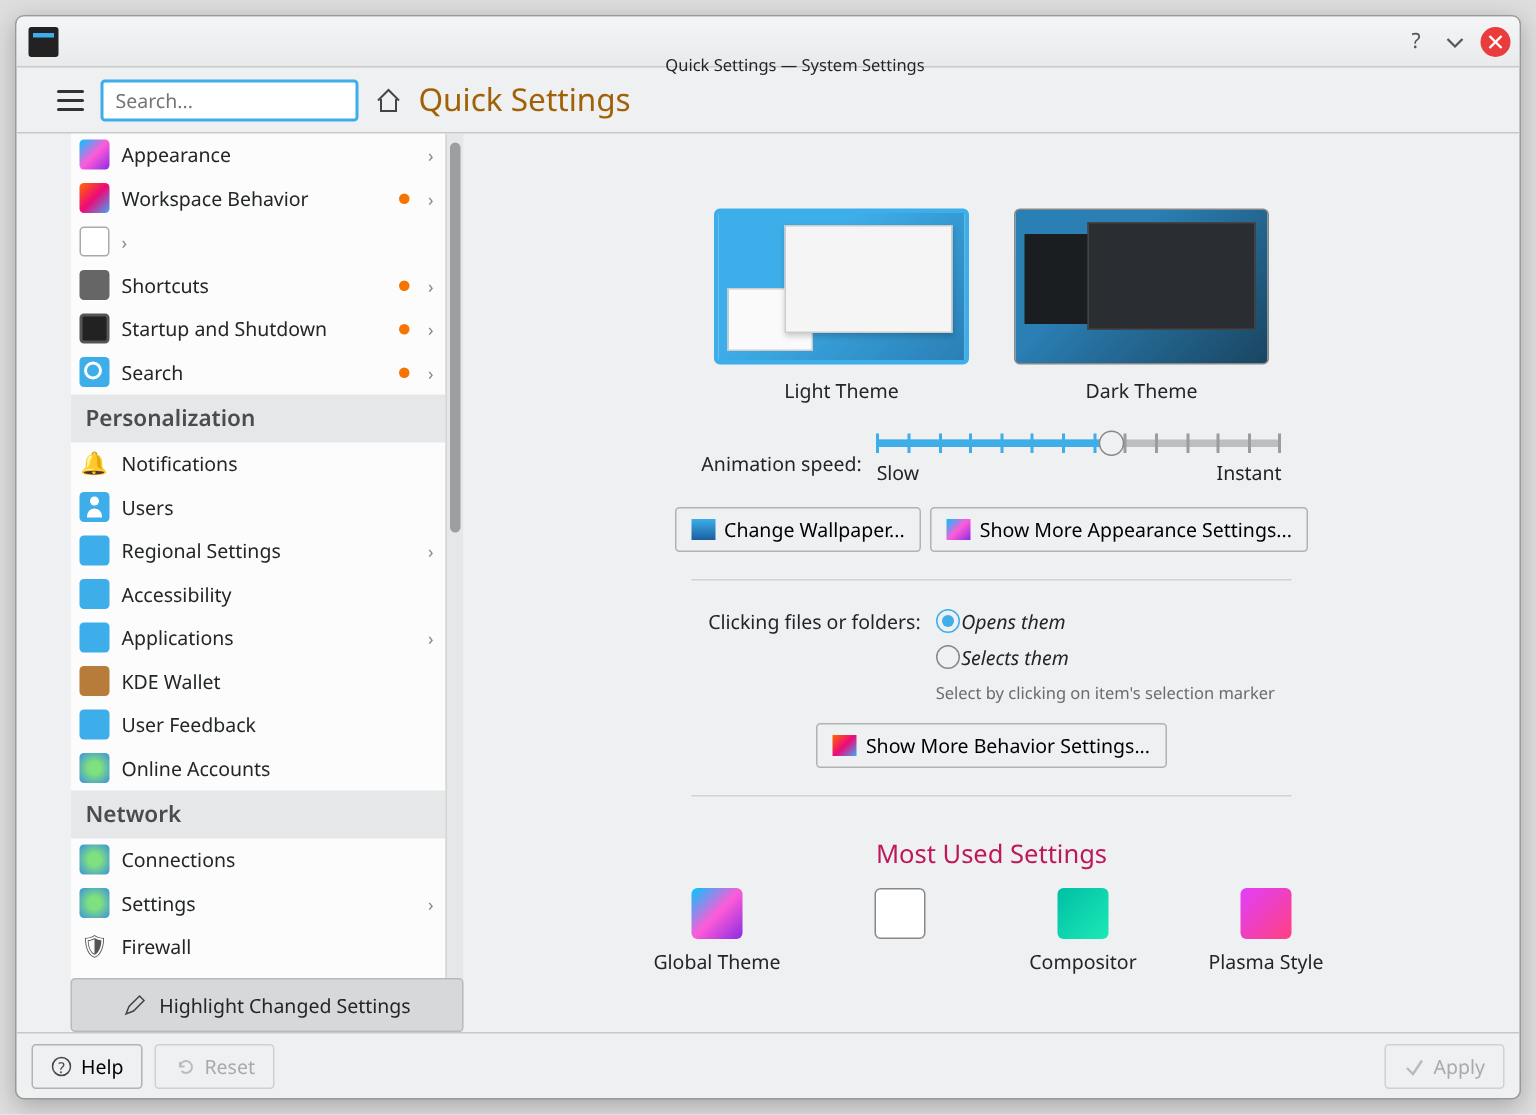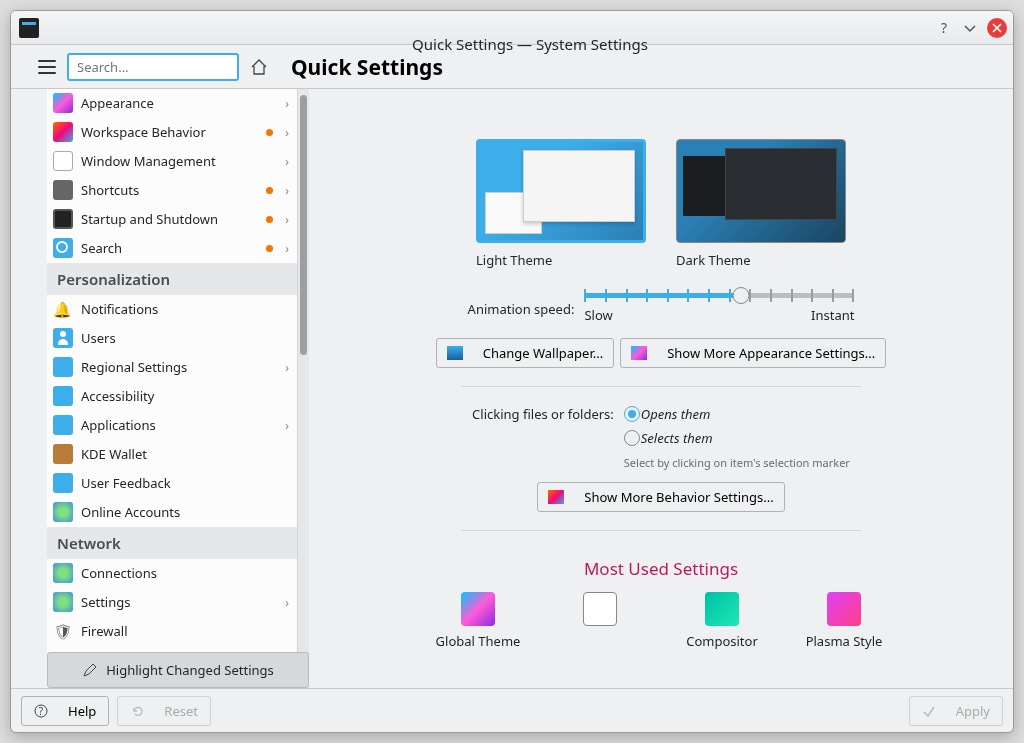--- a/index.html
+++ b/index.html
@@ -1,30 +1,30 @@
 <!DOCTYPE html>
 <html><head>
 <meta charset="utf-8">
 <style>
   * { box-sizing: border-box; margin: 0; padding: 0; font-family: "Noto Sans", "Segoe UI", sans-serif; }
   body { background: #dedede; width: 1024px; height: 743px; overflow: hidden; }
   .window { width: 1004px; height: 723px; margin: 10px; background: #eff0f1; border: 1px solid #999; border-radius: 6px; box-shadow: 0 4px 16px rgba(0,0,0,.25); display: flex; flex-direction: column; overflow: hidden; }
   .titlebar { height: 34px; background: linear-gradient(#f4f5f6,#e9eaeb); border-bottom: 1px solid #c8c8c8; display: flex; align-items: center; position: relative; }
   .titlebar .app-icon { width: 20px; height: 20px; margin: 0 8px; background: #222; border-radius: 2px; position: relative; }
   .titlebar .app-icon::before{content:"";position:absolute;top:4px;left:3px;right:3px;height:3px;background:#3daee9;}
-  .titlebar .title { flex:1; text-align:center; font-size:15px; color:#232627;margin-top:32px; }
+  .titlebar .title { flex:1; text-align:center; font-size:11px; color:#232627;margin-top:32px; }
   .titlebar .wbtns { position:absolute; right:6px; display:flex; gap:8px; align-items:center; }
   .titlebar .wbtn { width:18px; height:18px; color:#555; display:flex; align-items:center; justify-content:center; font-size:14px; cursor:pointer; }
   .titlebar .wbtn.close { width:20px; height:20px; border-radius:50%; background:#e93d3d; color:#fff; font-size:11px; }
   .toolbar { height:44px; display:flex; align-items:center; padding:0 22px; gap:6px; border-bottom: 1px solid #c8c8c8; }
   .hamburger { width:28px; height:28px; display:flex; flex-direction:column; justify-content:center; gap:4px; padding:5px; cursor:pointer; }
   .hamburger div{height:2px;background:#333;border-radius:1px;}
   .search { width:172px; height:28px; border:2px solid #3daee9; border-radius:3px; padding:0 8px; font-size:13px; color:#888; outline:none; }
   .home-btn { width:28px; height:28px; display:flex; align-items:center; justify-content:center; cursor:pointer; }
-  .page-title { font-size:21px; color:#000000; margin-left:12px; font-weight:700; }
+  .page-title { font-size:21px; color:#a16207; margin-left:0; font-weight:400; }
   .body { flex:1; display:flex; overflow:hidden;padding-left:36px; }
   .sidebar { flex:1; overflow-y:auto; background:#fcfcfc; }
   .scrollbar { width:12px; background:#e6e7e8; border-left:1px solid #d4d4d4; position:relative; }
   .scrollbar .thumb{ position:absolute; left:2px; right:2px; top:6px; height:260px; background:#9c9ea0; border-radius:4px;}
   .section-header { background:#e6e7e8; color:#4a4c4d; font-size:15px; font-weight:600; padding:6px 10px; }
   .sbitem { display:flex; align-items:center; height:29px; padding:0 8px 0 6px; gap:8px; font-size:13px; color:#232627; cursor:pointer; border-bottom:1px solid transparent; }
   .sbitem .icon { width:20px; height:20px; border-radius:3px; flex-shrink:0; display:flex; align-items:center; justify-content:center; }
   .sbitem .label{ flex:1; }
   .sbitem .dot{ width:7px;height:7px;border-radius:50%;background:#f67400;margin-right:4px; }
   .sbitem .chev{ color:#888; font-size:12px; }
@@ -41,21 +41,21 @@
   .ic-user::before{content:"";position:absolute;width:10px;height:6px;background:#fff;border-radius:5px 5px 0 0;bottom:3px;left:5px;}
   .ic-flag{background:#3daee9;}
   .ic-access{background:#3daee9;border-radius:50%;}
   .ic-apps{background:#3daee9;}
   .ic-wallet{background:#b77c3a;}
   .ic-globe{background:radial-gradient(circle,#7ee07e 30%,#3a8fe0);}
   .ic-fb{background:#3daee9;}
   .ic-shield{color:#555;font-size:15px;}
   .content { flex:1; overflow:auto; padding:20px 30px 10px; display:flex; flex-direction:column; align-items:center; position:relative; }
   .themes { display:flex; gap:30px; margin-top:30px; }
-  .theme-card { width:170px; text-align:left; cursor:pointer; }
+  .theme-card { width:170px; text-align:center; cursor:pointer; }
   .theme-thumb { width:170px; height:104px; border:3px solid transparent; border-radius:4px; overflow:hidden; position:relative; }
   .theme-card.selected .theme-thumb{ border-color:#3daee9; }
   .theme-dark .theme-thumb{ border:1px solid #888; }
   .thumb-light{ background:linear-gradient(135deg,#3daee9 35%,#2a7fb5); position:relative;}
   .thumb-light::after{content:"";position:absolute;right:8px;top:8px;width:110px;height:70px;background:#f5f5f5;border:1px solid #ccc;box-shadow:0 2px 4px rgba(0,0,0,.2);}
   .thumb-dark{ background:linear-gradient(135deg,#2a7fb5 35%,#1a4560); position:relative;}
   .thumb-dark::after{content:"";position:absolute;right:8px;top:8px;width:110px;height:70px;background:#2a2e32;border:1px solid #444;}
   .thumb-dark::before{content:"";position:absolute;left:6px;top:16px;width:45px;height:60px;background:#1b1e20;}
   .thumb-light::before{content:"";position:absolute;left:6px;bottom:6px;width:55px;height:40px;background:#fafafa;border:1px solid #ccc;}
   .theme-label{ font-size:13px; color:#232627; margin-top:8px; }
@@ -63,21 +63,21 @@
   .anim-label{ font-size:13px; color:#232627; }
   .slider { width:270px; position:relative; }
   .slider-track{ height:5px; background:#bcbebf; border-radius:3px; position:relative; }
   .slider-fill{ position:absolute;left:0;top:0;bottom:0;width:58%;background:#3daee9;border-radius:3px; }
   .slider-ticks{ position:absolute;left:0;right:0;top:-4px;display:flex;justify-content:space-between; }
   .slider-ticks span{width:2px;height:13px;background:#3daee9;}
   .slider-ticks span.g{background:#9a9c9d;}
   .slider-handle{ position:absolute;left:58%;top:-6px;width:17px;height:17px;background:#eff0f1;border:1px solid #888;border-radius:50%;transform:translateX(-50%); }
   .slider-labels{ display:flex;justify-content:space-between;font-size:13px;color:#232627;margin-top:8px;width:270px; }
   .btn-row{ display:flex; gap:6px; margin-top:14px; }
-  .btn { background:#eff0f1; border:1px solid #b0b2b4; border-radius:3px; padding:5px 10px; font-size:13px; display:flex; align-items:center; gap:20px; cursor:pointer; }
+  .btn { background:#eff0f1; border:1px solid #b0b2b4; border-radius:3px; padding:5px 10px; font-size:13px; display:flex; align-items:center; gap:6px; cursor:pointer; }
   .btn .bicon{width:16px;height:14px;}
   .divider{ width:400px;height:1px;background:#d0d2d3;margin:18px 0; }
   .form-row{ display:flex; align-items:flex-start; gap:10px; font-size:13px; color:#232627; }
   .radios{ display:flex;flex-direction:column;gap:6px; }
   .radio{ display:flex;align-items:center;gap:1px;cursor:pointer;font-style:italic; }
   .radio .circ{width:16px;height:16px;border:1px solid #888;border-radius:50%;display:flex;align-items:center;justify-content:center;}
   .radio.checked .circ{border-color:#3daee9;}
   .radio.checked .circ::after{content:"";width:8px;height:8px;background:#3daee9;border-radius:50%;}
   .hint{ font-size:11px;color:#6a6c6d;margin-top:2px; }
   .most-used-title{ font-size:17px;color:#be185d;margin-top:8px; }
@@ -148,21 +148,20 @@
               <span class="chev">›</span>
             </div>
             <div class="sbitem">
               <div class="icon ic-wsb"></div>
               <span class="label">Workspace Behavior</span>
               <span class="dot"></span>
               <span class="chev">›</span>
             </div>
             <div class="sbitem">
               <div class="icon ic-monitor"></div>
-              <span class="label">Window Management</span>
               <span class="chev">›</span>
             </div>
             <div class="sbitem">
               <div class="icon ic-keys"></div>
               <span class="label">Shortcuts</span>
               <span class="dot"></span>
               <span class="chev">›</span>
             </div>
             <div class="sbitem">
               <div class="icon ic-startup"></div>

